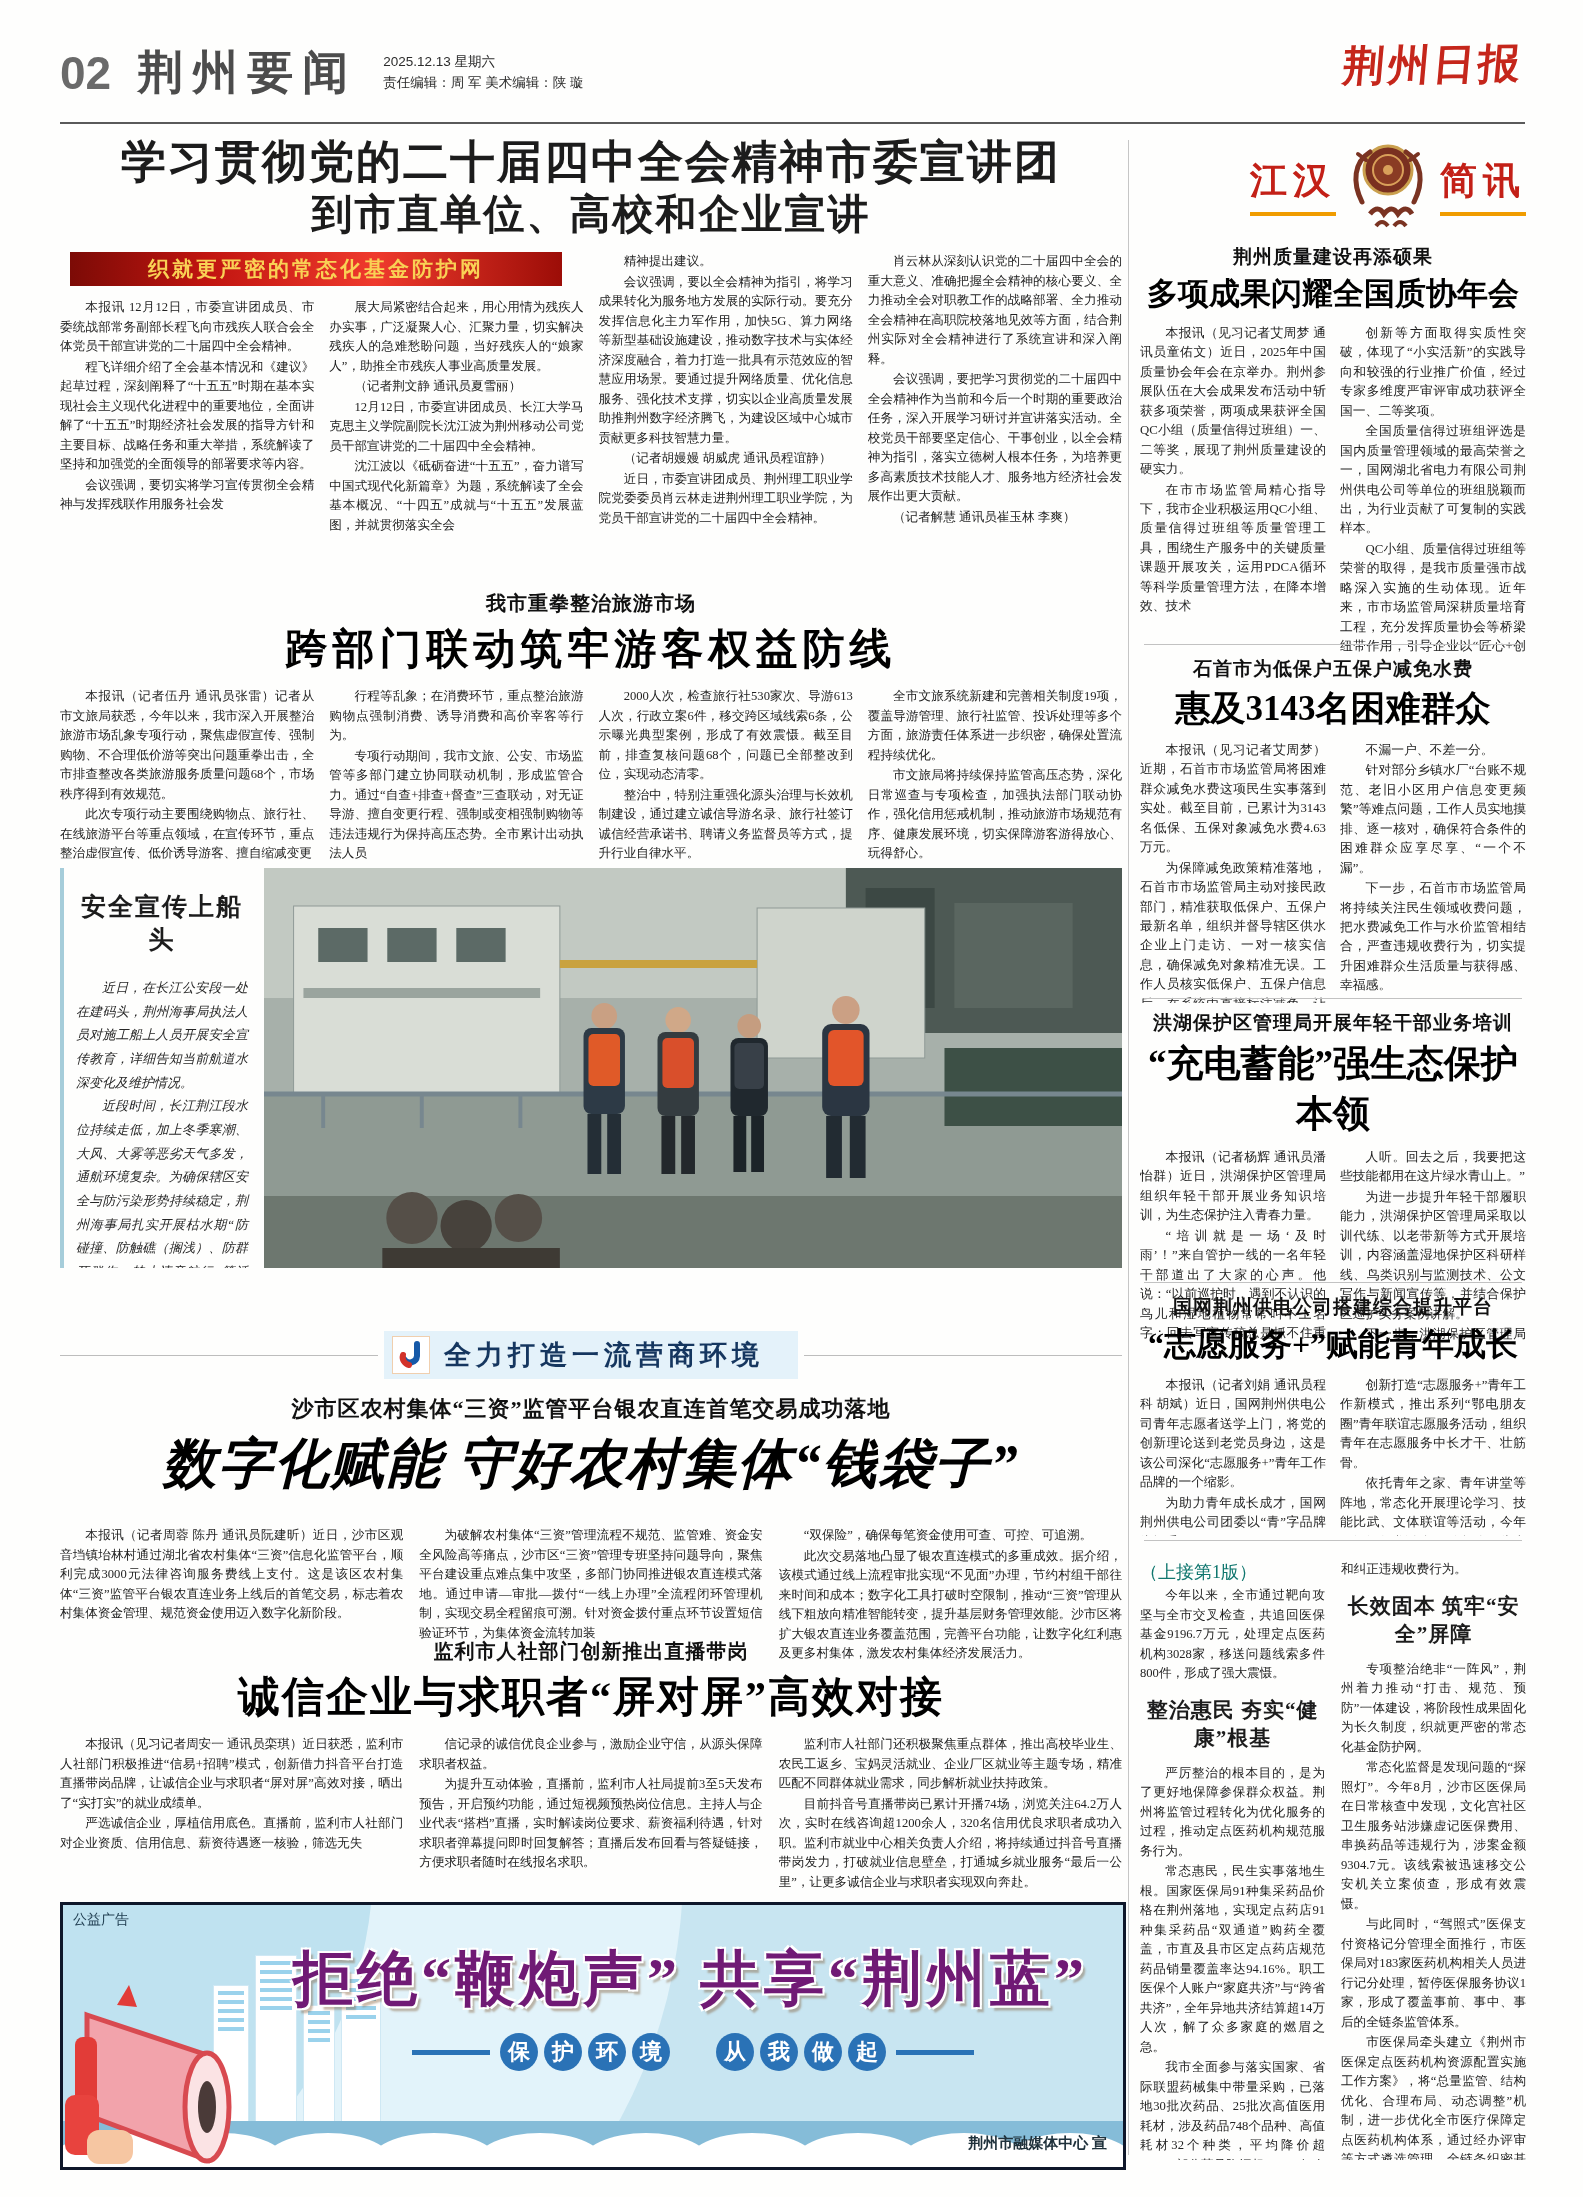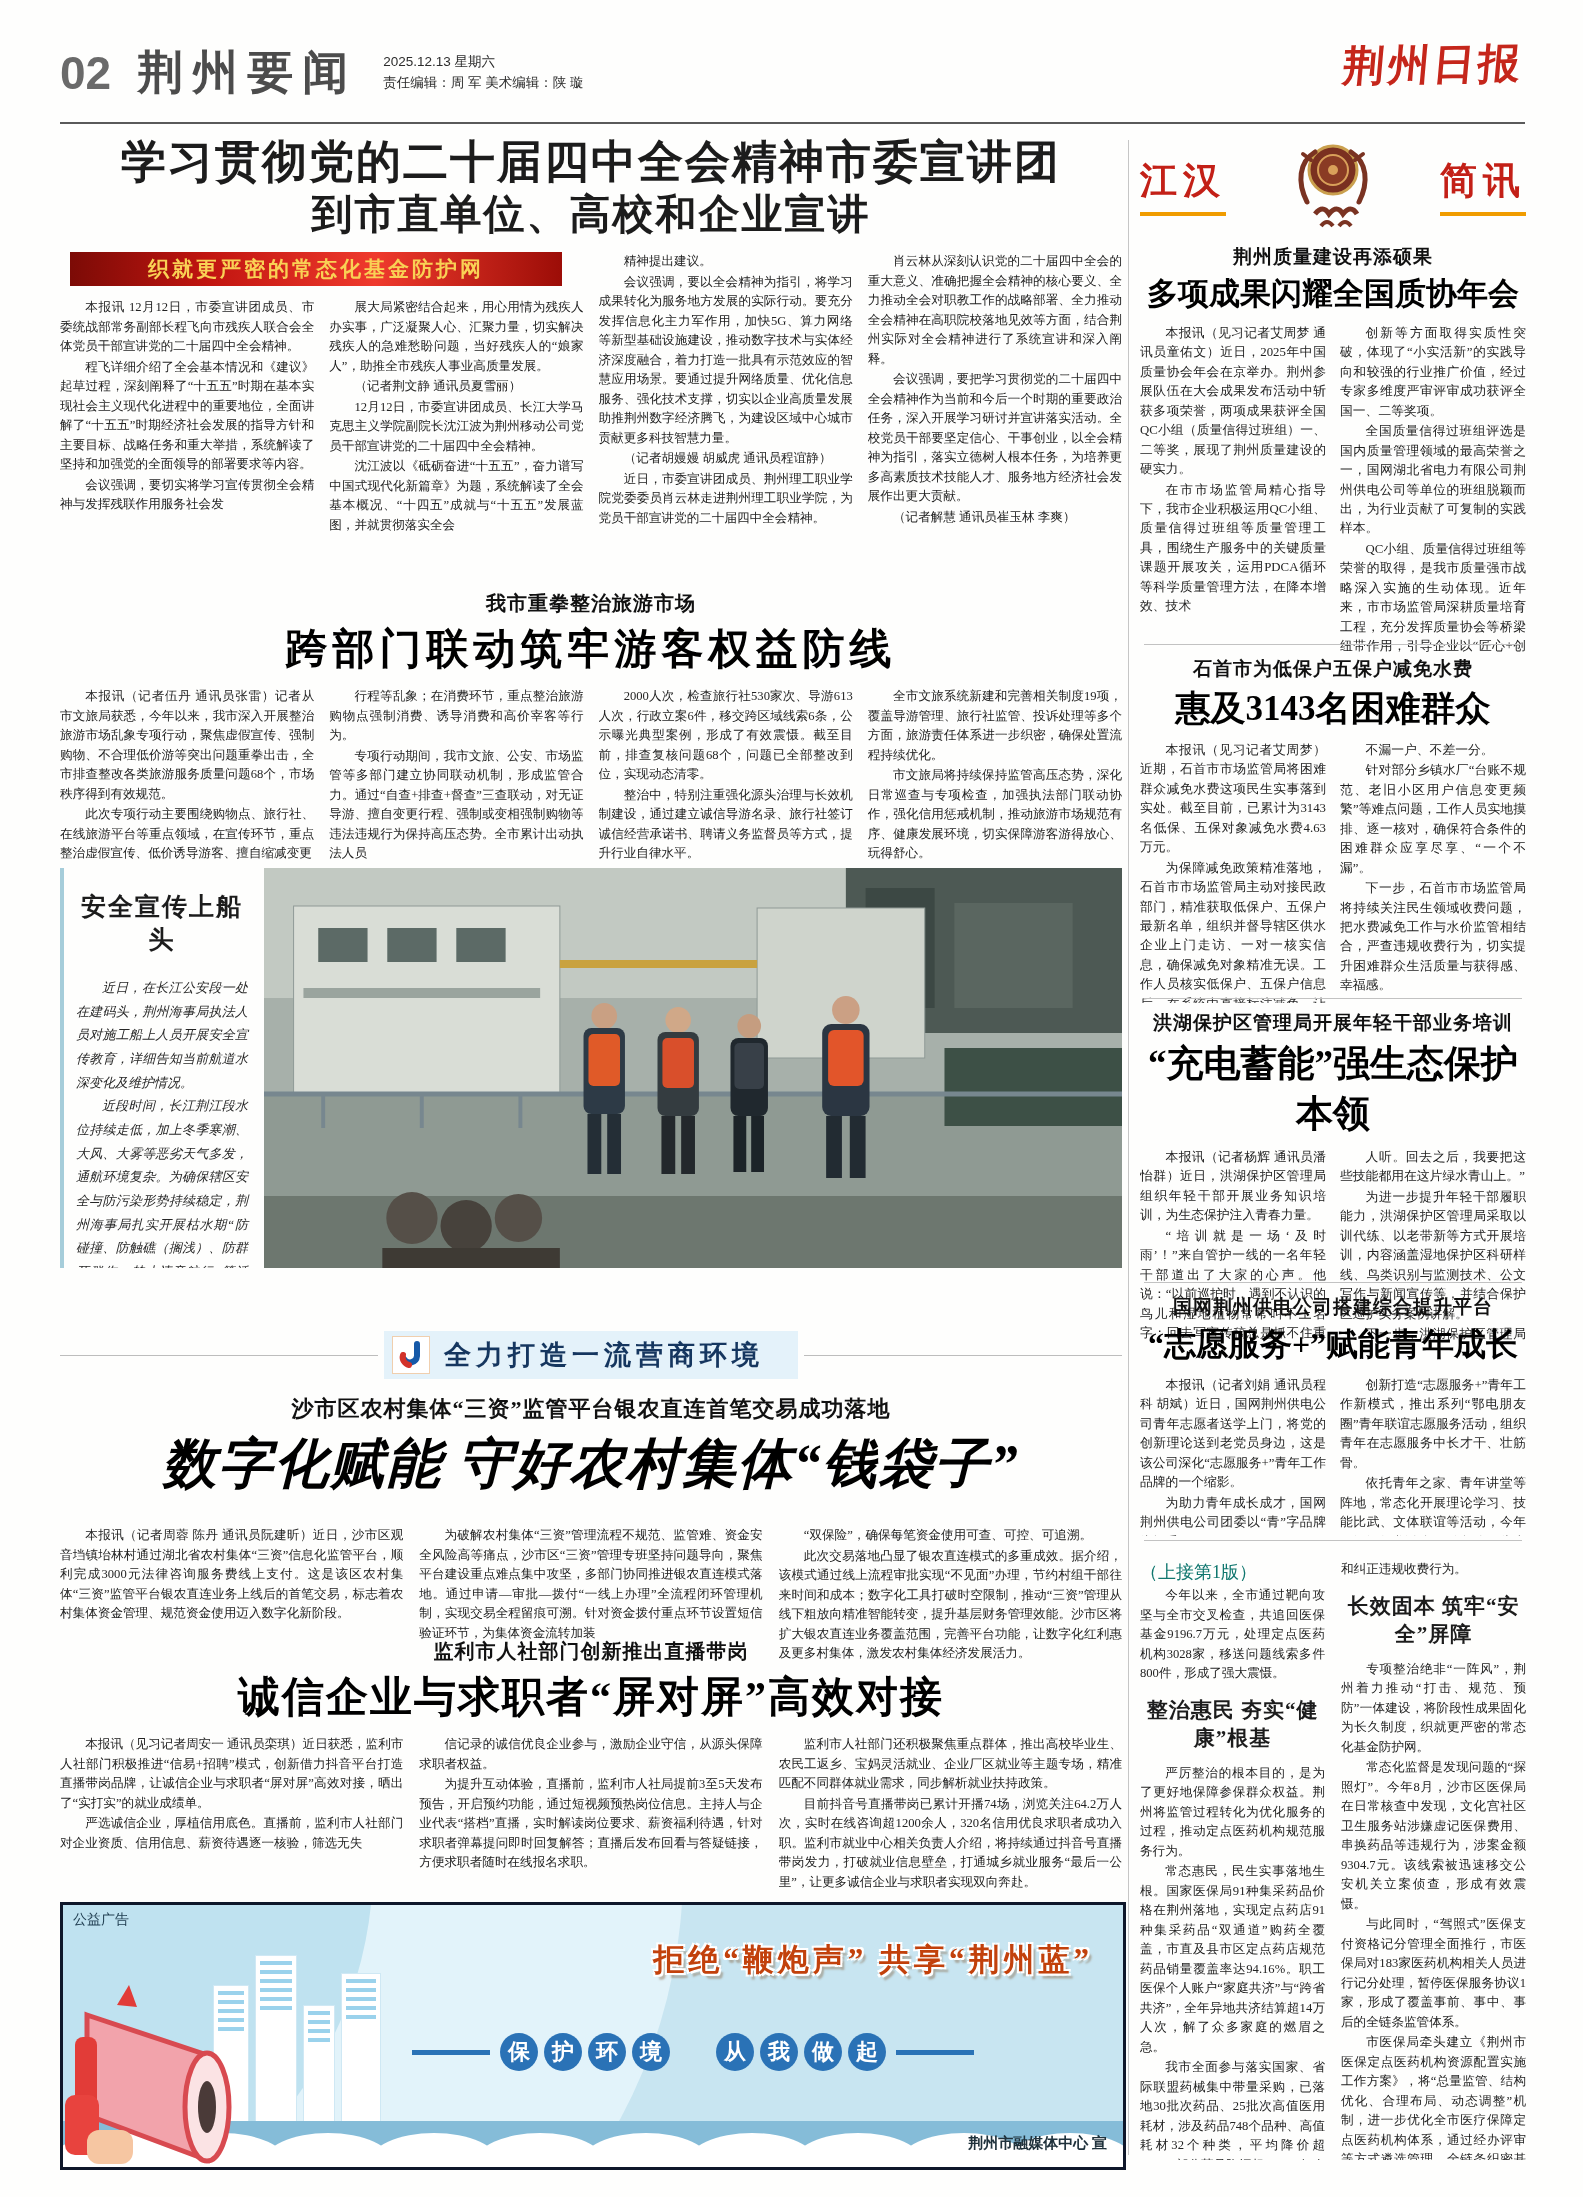--- a/index.html
+++ b/index.html
@@ -59,39 +59,39 @@
 
   .jobs{position:absolute;top:1506px;left:0;width:100%;height:248px;}
   .jobs .bigline{font-size:42px;letter-spacing:2px;margin:4px 0 10px 0;}
   .jobs .body{display:flex;gap:16px;height:166px;overflow:hidden;}
 
   
   .ad{position:absolute;top:1758px;left:0;width:1060px;height:262px;background:#c8e5f1;border:3px solid #0f172a;overflow:hidden;margin-top:12px;}
   .ad-arc1{position:absolute;left:-430px;top:-560px;width:1050px;height:1050px;border-radius:50%;background:#e2f3fa;}
   .ad-arc2{position:absolute;left:-470px;top:-430px;width:780px;height:780px;border-radius:50%;background:#bfe2f0;}
   .ad-label{position:absolute;left:10px;top:6px;font-family:"Liberation Sans",sans-serif;font-size:14px;color:#1d3b4e;}
-  .ad-headline{position:absolute;left:230px;top:34px;width:800px;text-align:right;font-size:31px;font-weight:900;
-     letter-spacing:4px;color:#c2410c;
+  .ad-headline{position:absolute;left:230px;top:34px;width:800px;text-align:left;font-size:60px;font-weight:900;
+     letter-spacing:4px;color:#701a75;
      text-shadow:-2px -2px 0 #fff,2px -2px 0 #fff,-2px 2px 0 #fff,2px 2px 0 #fff,4px 5px 2px rgba(125,85,45,.4);}
   .ad-slogan{position:absolute;left:230px;top:128px;width:800px;display:flex;align-items:center;justify-content:center;gap:10px;}
   .slogan-dash{width:78px;height:5px;background:#2a72b6;}
   .slogan-group{display:flex;gap:6px;}
   .slogan-group span{width:38px;height:38px;border-radius:50%;background:#2a72b6;color:#fff;font-size:22px;font-weight:bold;
      display:inline-flex;align-items:center;justify-content:center;}
   .ad-credit{position:absolute;right:16px;bottom:14px;font-size:15px;font-weight:bold;color:#20323c;z-index:5;}
   .ad-band{position:absolute;left:0;bottom:0;width:100%;height:46px;background:#85bcd8;}
   .ad-clouds{position:absolute;left:0;bottom:-26px;width:100%;height:60px;display:flex;z-index:2;}
   .ad-clouds i{flex:1;background:#fff;border-radius:50%;margin:0 -12px;height:60px;}
   .bld{position:absolute;background:#fff;border:1px solid #cfe8f4;}
   .bld i{display:block;height:4px;background:#9ad2ec;margin:5px 4px 0 4px;}
 
   
   #right-col{position:absolute;left:1140px;top:132px;width:386px;height:2035px;}
   .v-divider{position:absolute;left:1128px;top:140px;height:2015px;width:1px;background:#c6c6c6;}
-  .brief-head{position:absolute;top:4px;left:0;width:100%;height:100px;display:flex;align-items:center;justify-content:space-between;gap:10px;}
+  .brief-head{position:absolute;top:4px;left:0;width:100%;height:100px;display:flex;align-items:center;justify-content:flex-end;gap:10px;}
   .brief-word{font-size:37px;font-weight:900;color:#c32017;letter-spacing:6px;padding-bottom:6px;border-bottom:4px solid #f09c00;}
   .rdiv{position:absolute;left:4px;width:378px;height:1px;background:#c2c2c2;}
   .rart{position:absolute;left:0;width:100%;}
   .rart .kicker{font-size:19px;}
   .rart .bigline{margin:3px 0 9px 0;}
   .rbody{display:flex;gap:14px;overflow:hidden;}
   .rbody .ncol p{font-size:12.8px;line-height:1.52;}
 
   .jump{position:absolute;top:1428px;left:0;width:100%;height:600px;display:flex;gap:16px;}
   .jump-col{flex:1;overflow:hidden;}

